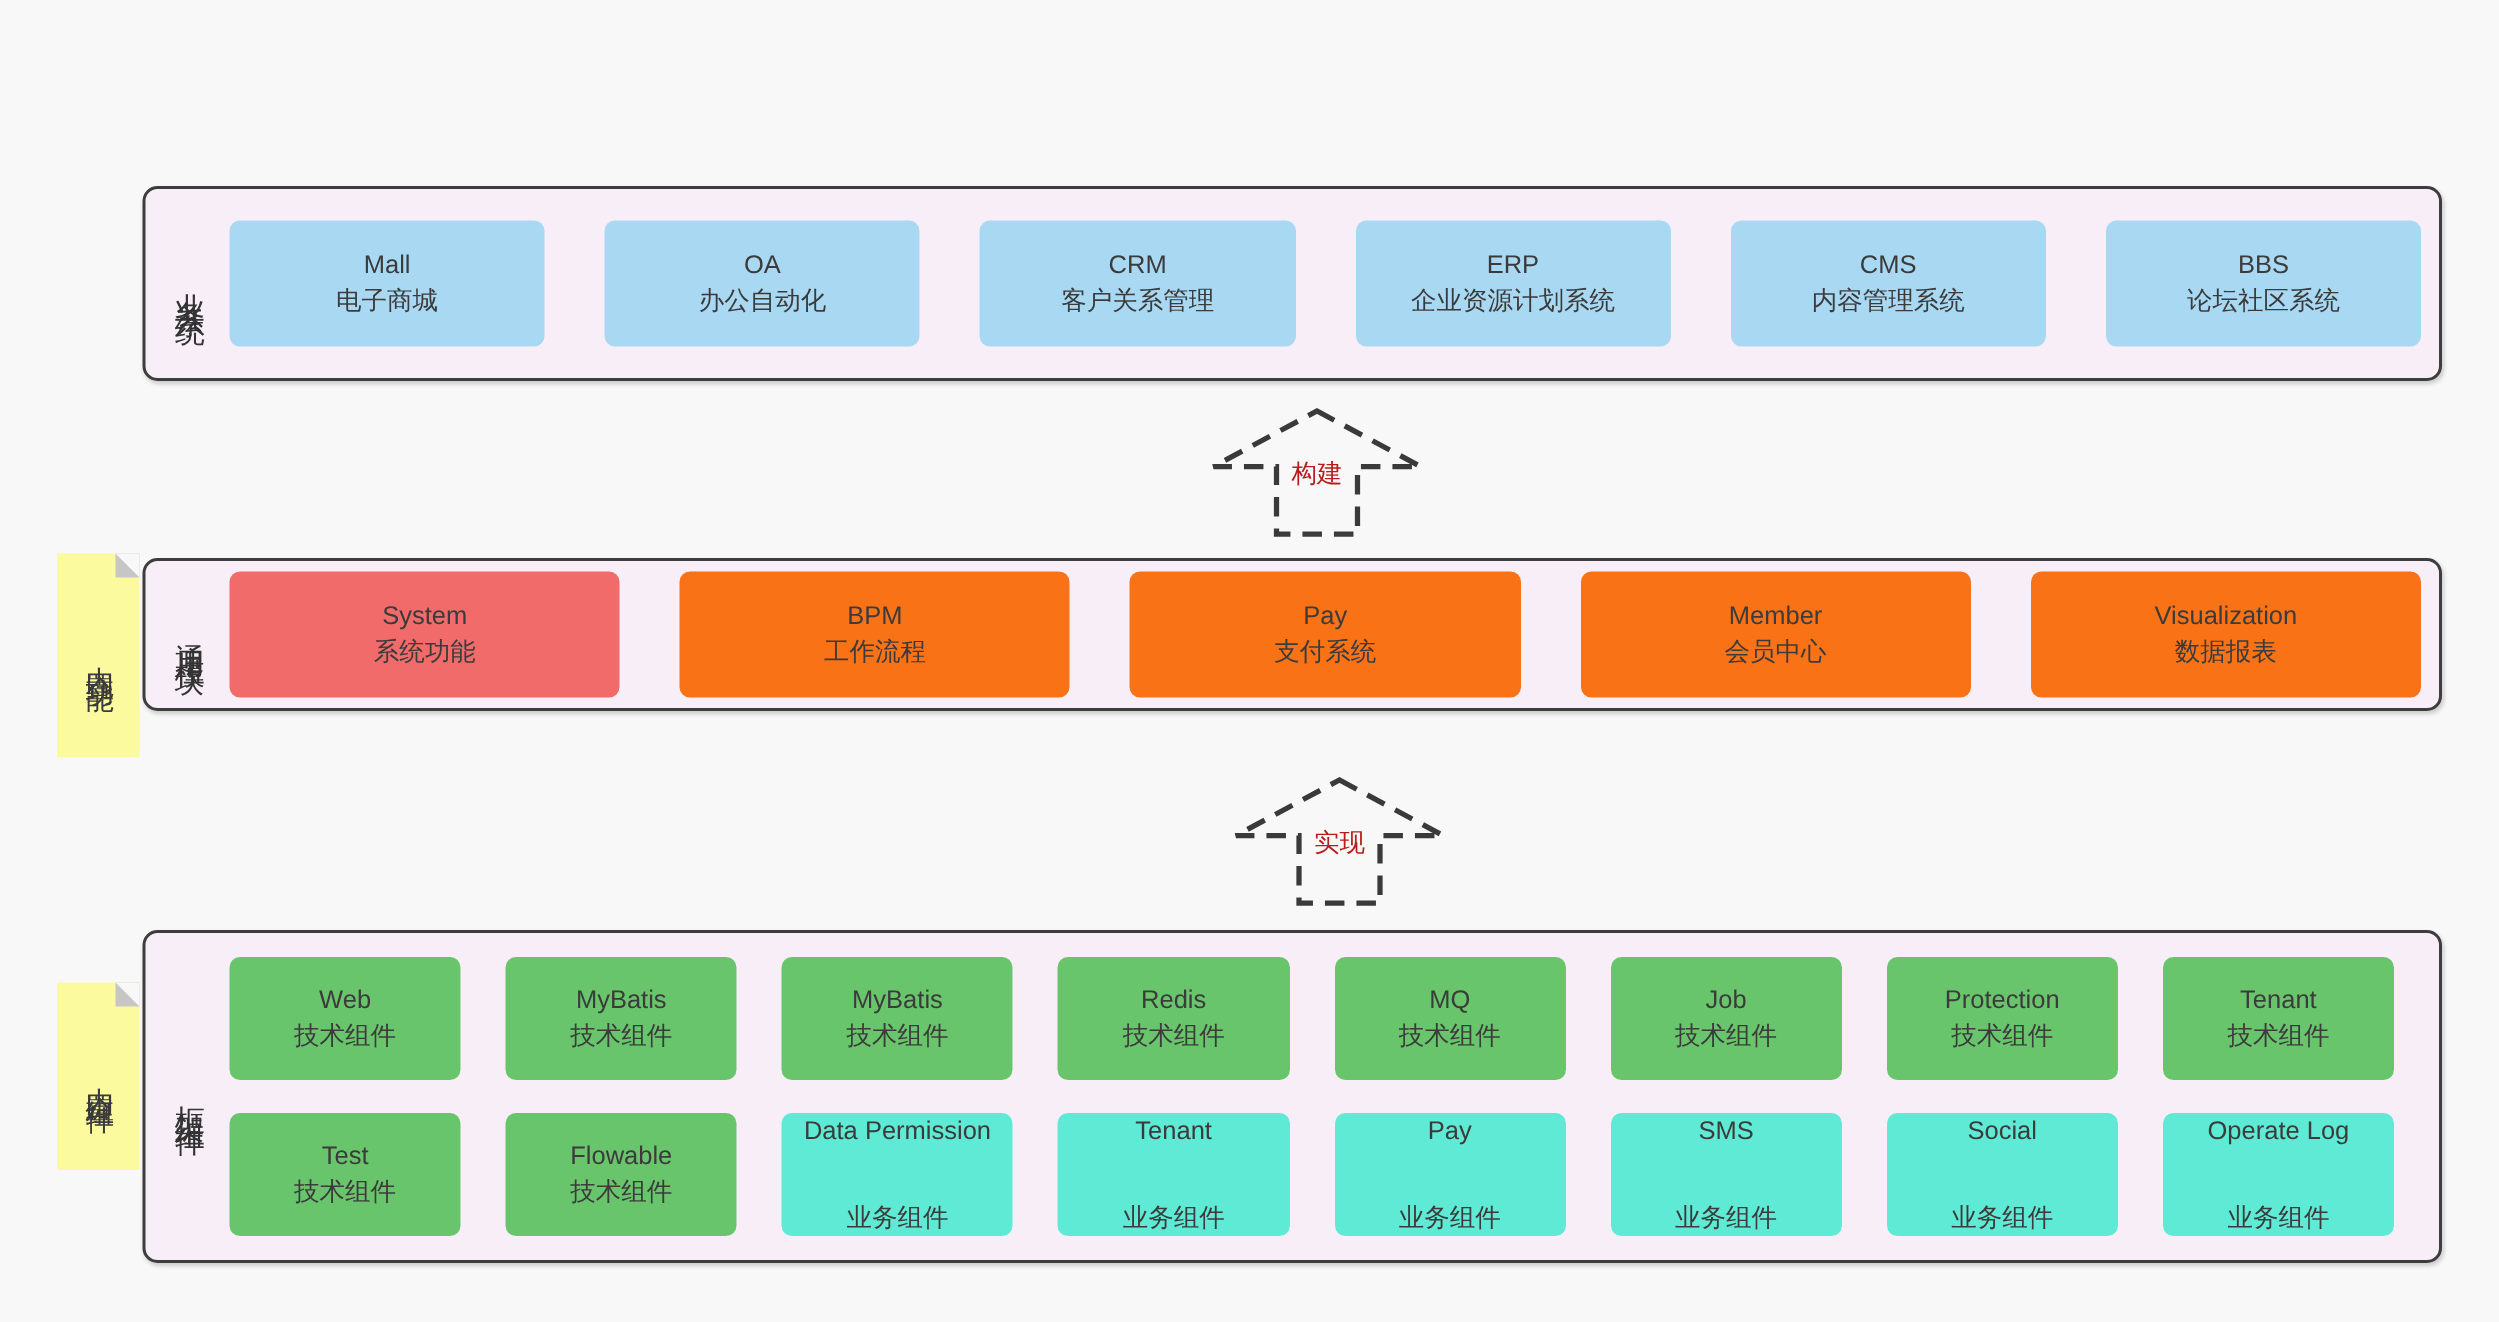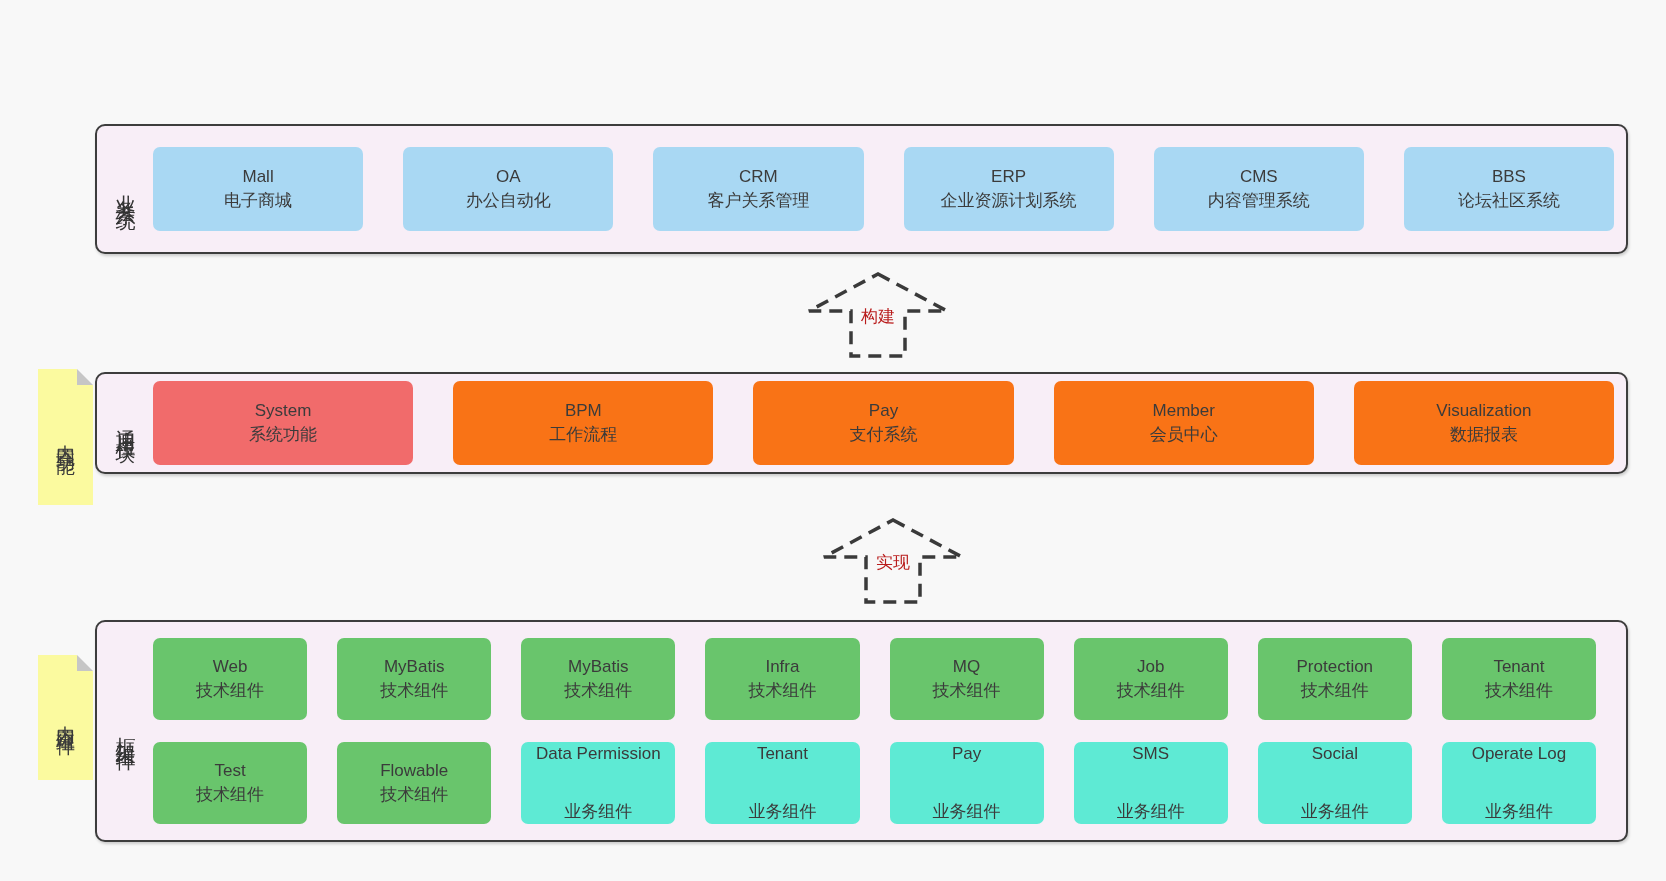--- a/index.html
+++ b/index.html
@@ -232,21 +232,21 @@
         </div>
         <div class="box c-green">
           <div>MyBatis</div>
           <div>技术组件</div>
         </div>
         <div class="box c-green">
           <div>MyBatis</div>
           <div>技术组件</div>
         </div>
         <div class="box c-green">
-          <div>Infra</div>
+          <div>Redis</div>
           <div>技术组件</div>
         </div>
         <div class="box c-green">
           <div>MQ</div>
           <div>技术组件</div>
         </div>
         <div class="box c-green">
           <div>Job</div>
           <div>技术组件</div>
         </div>

